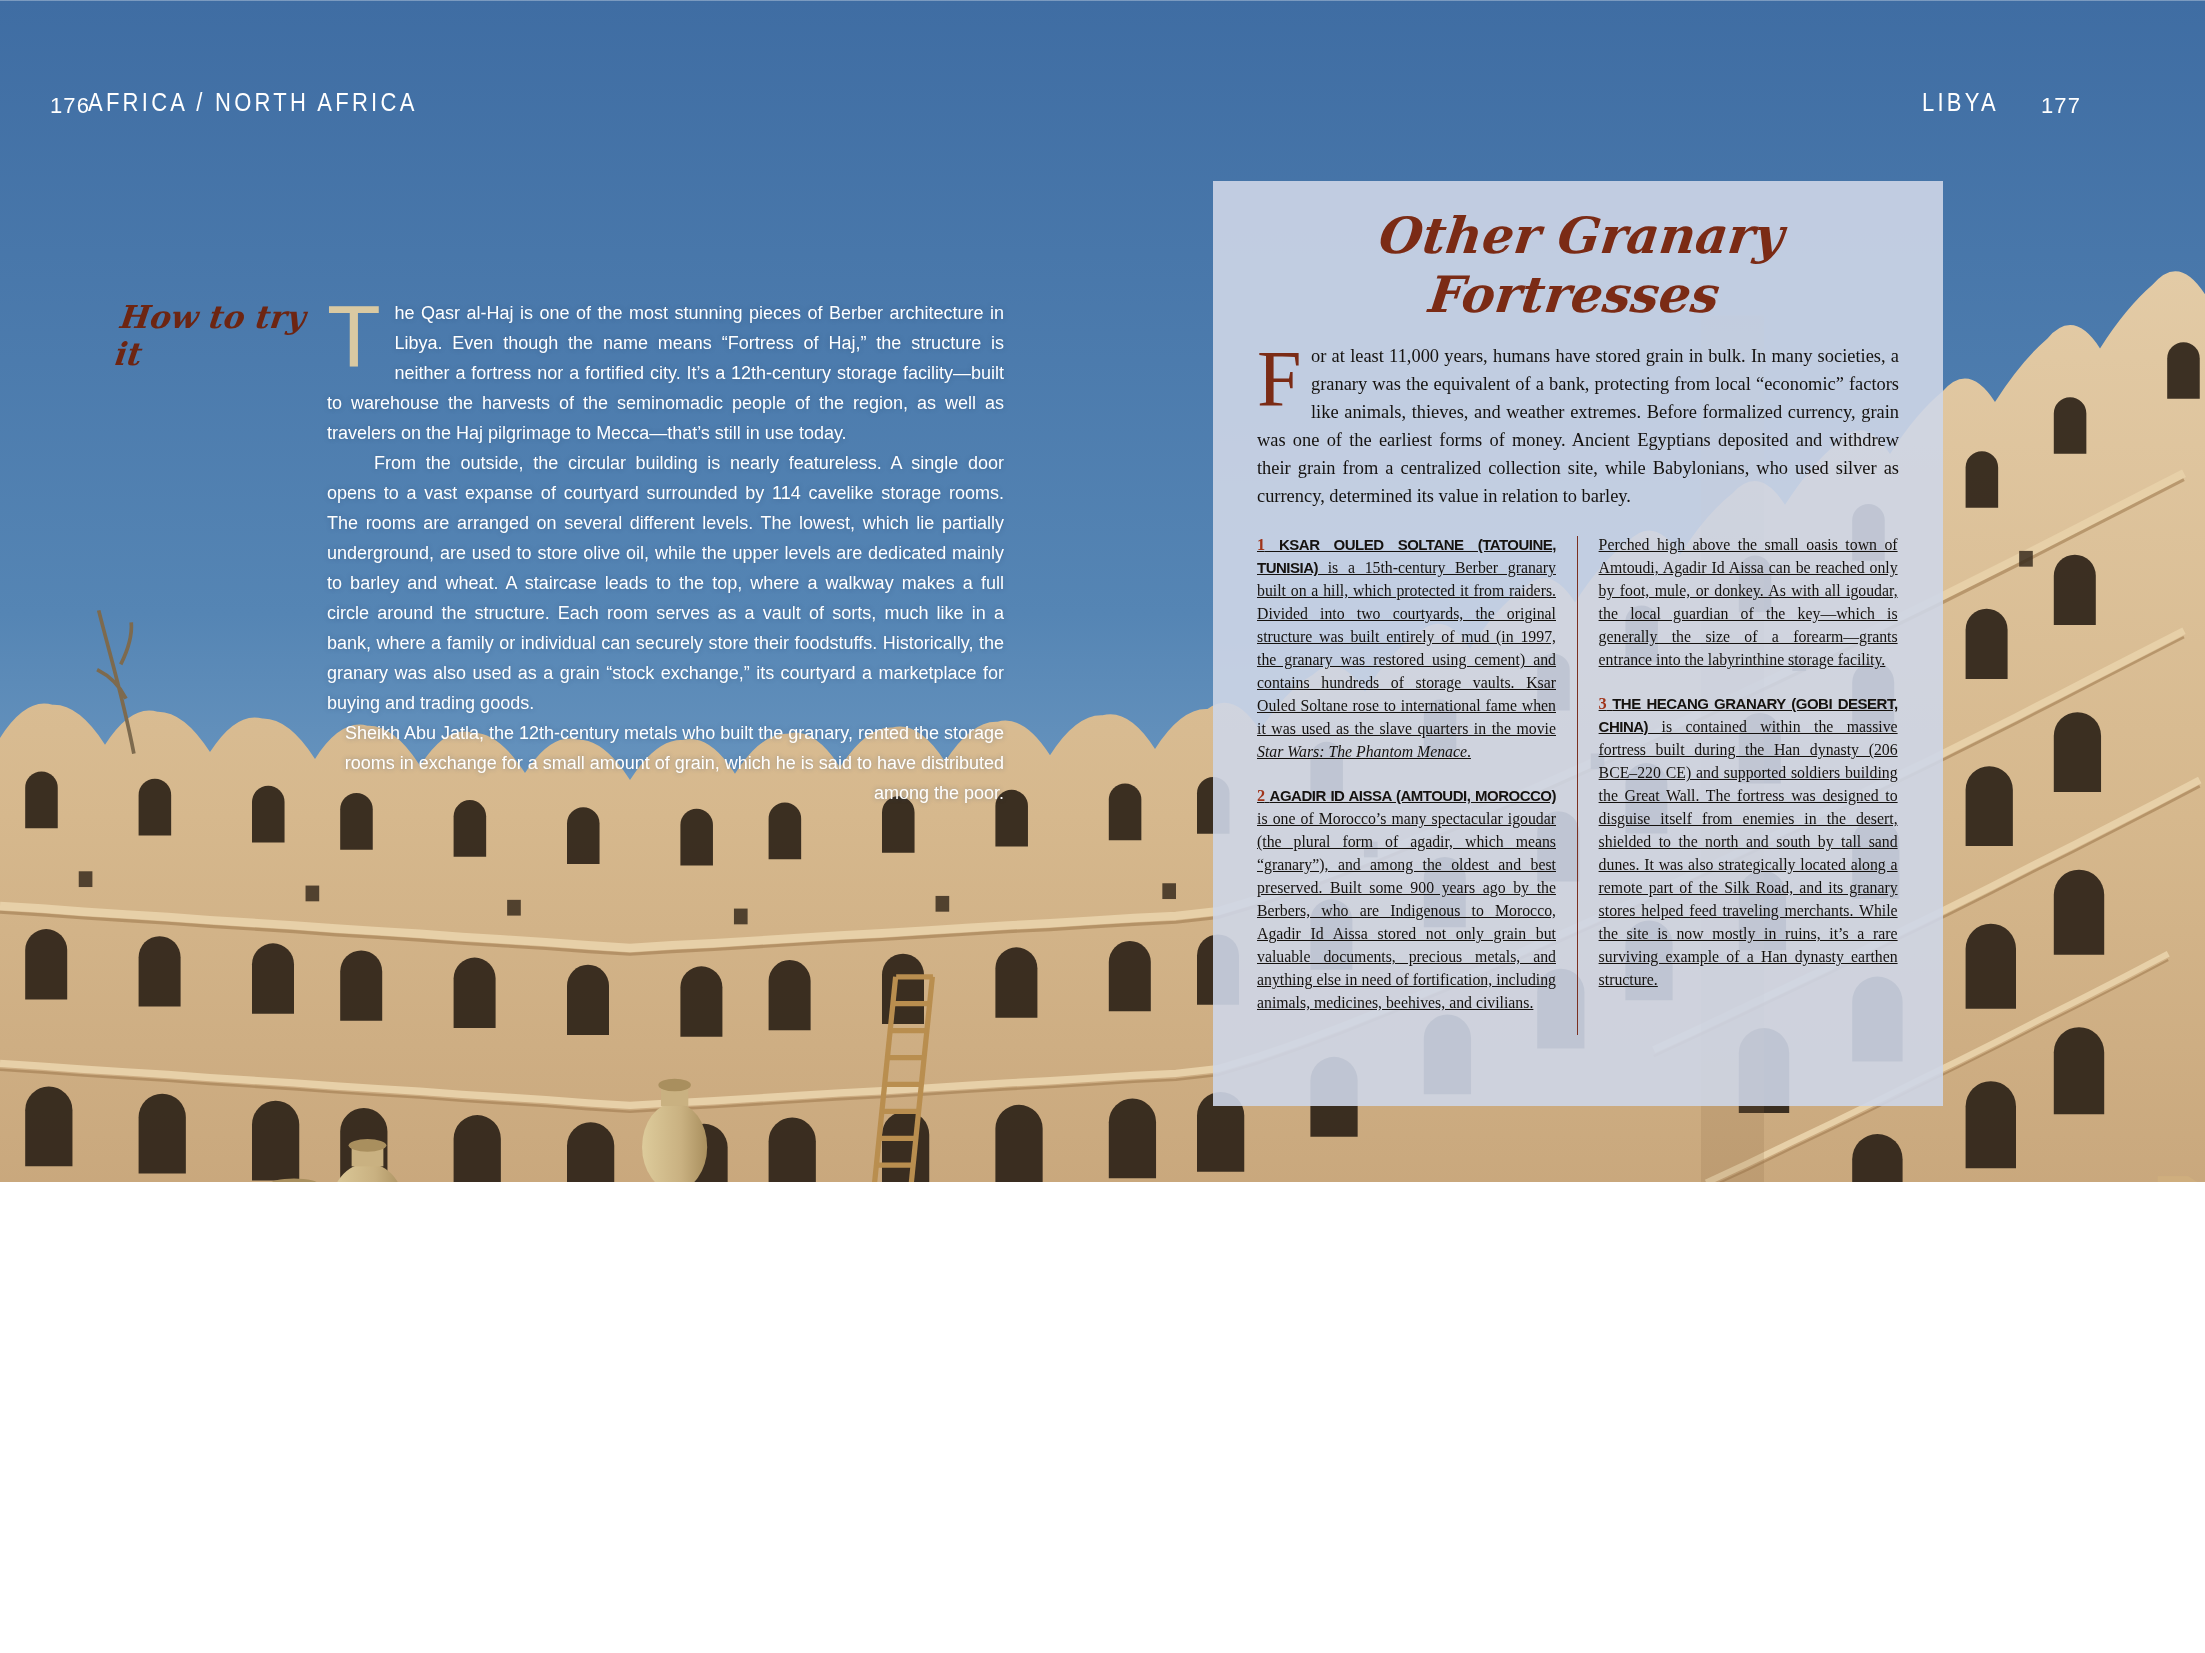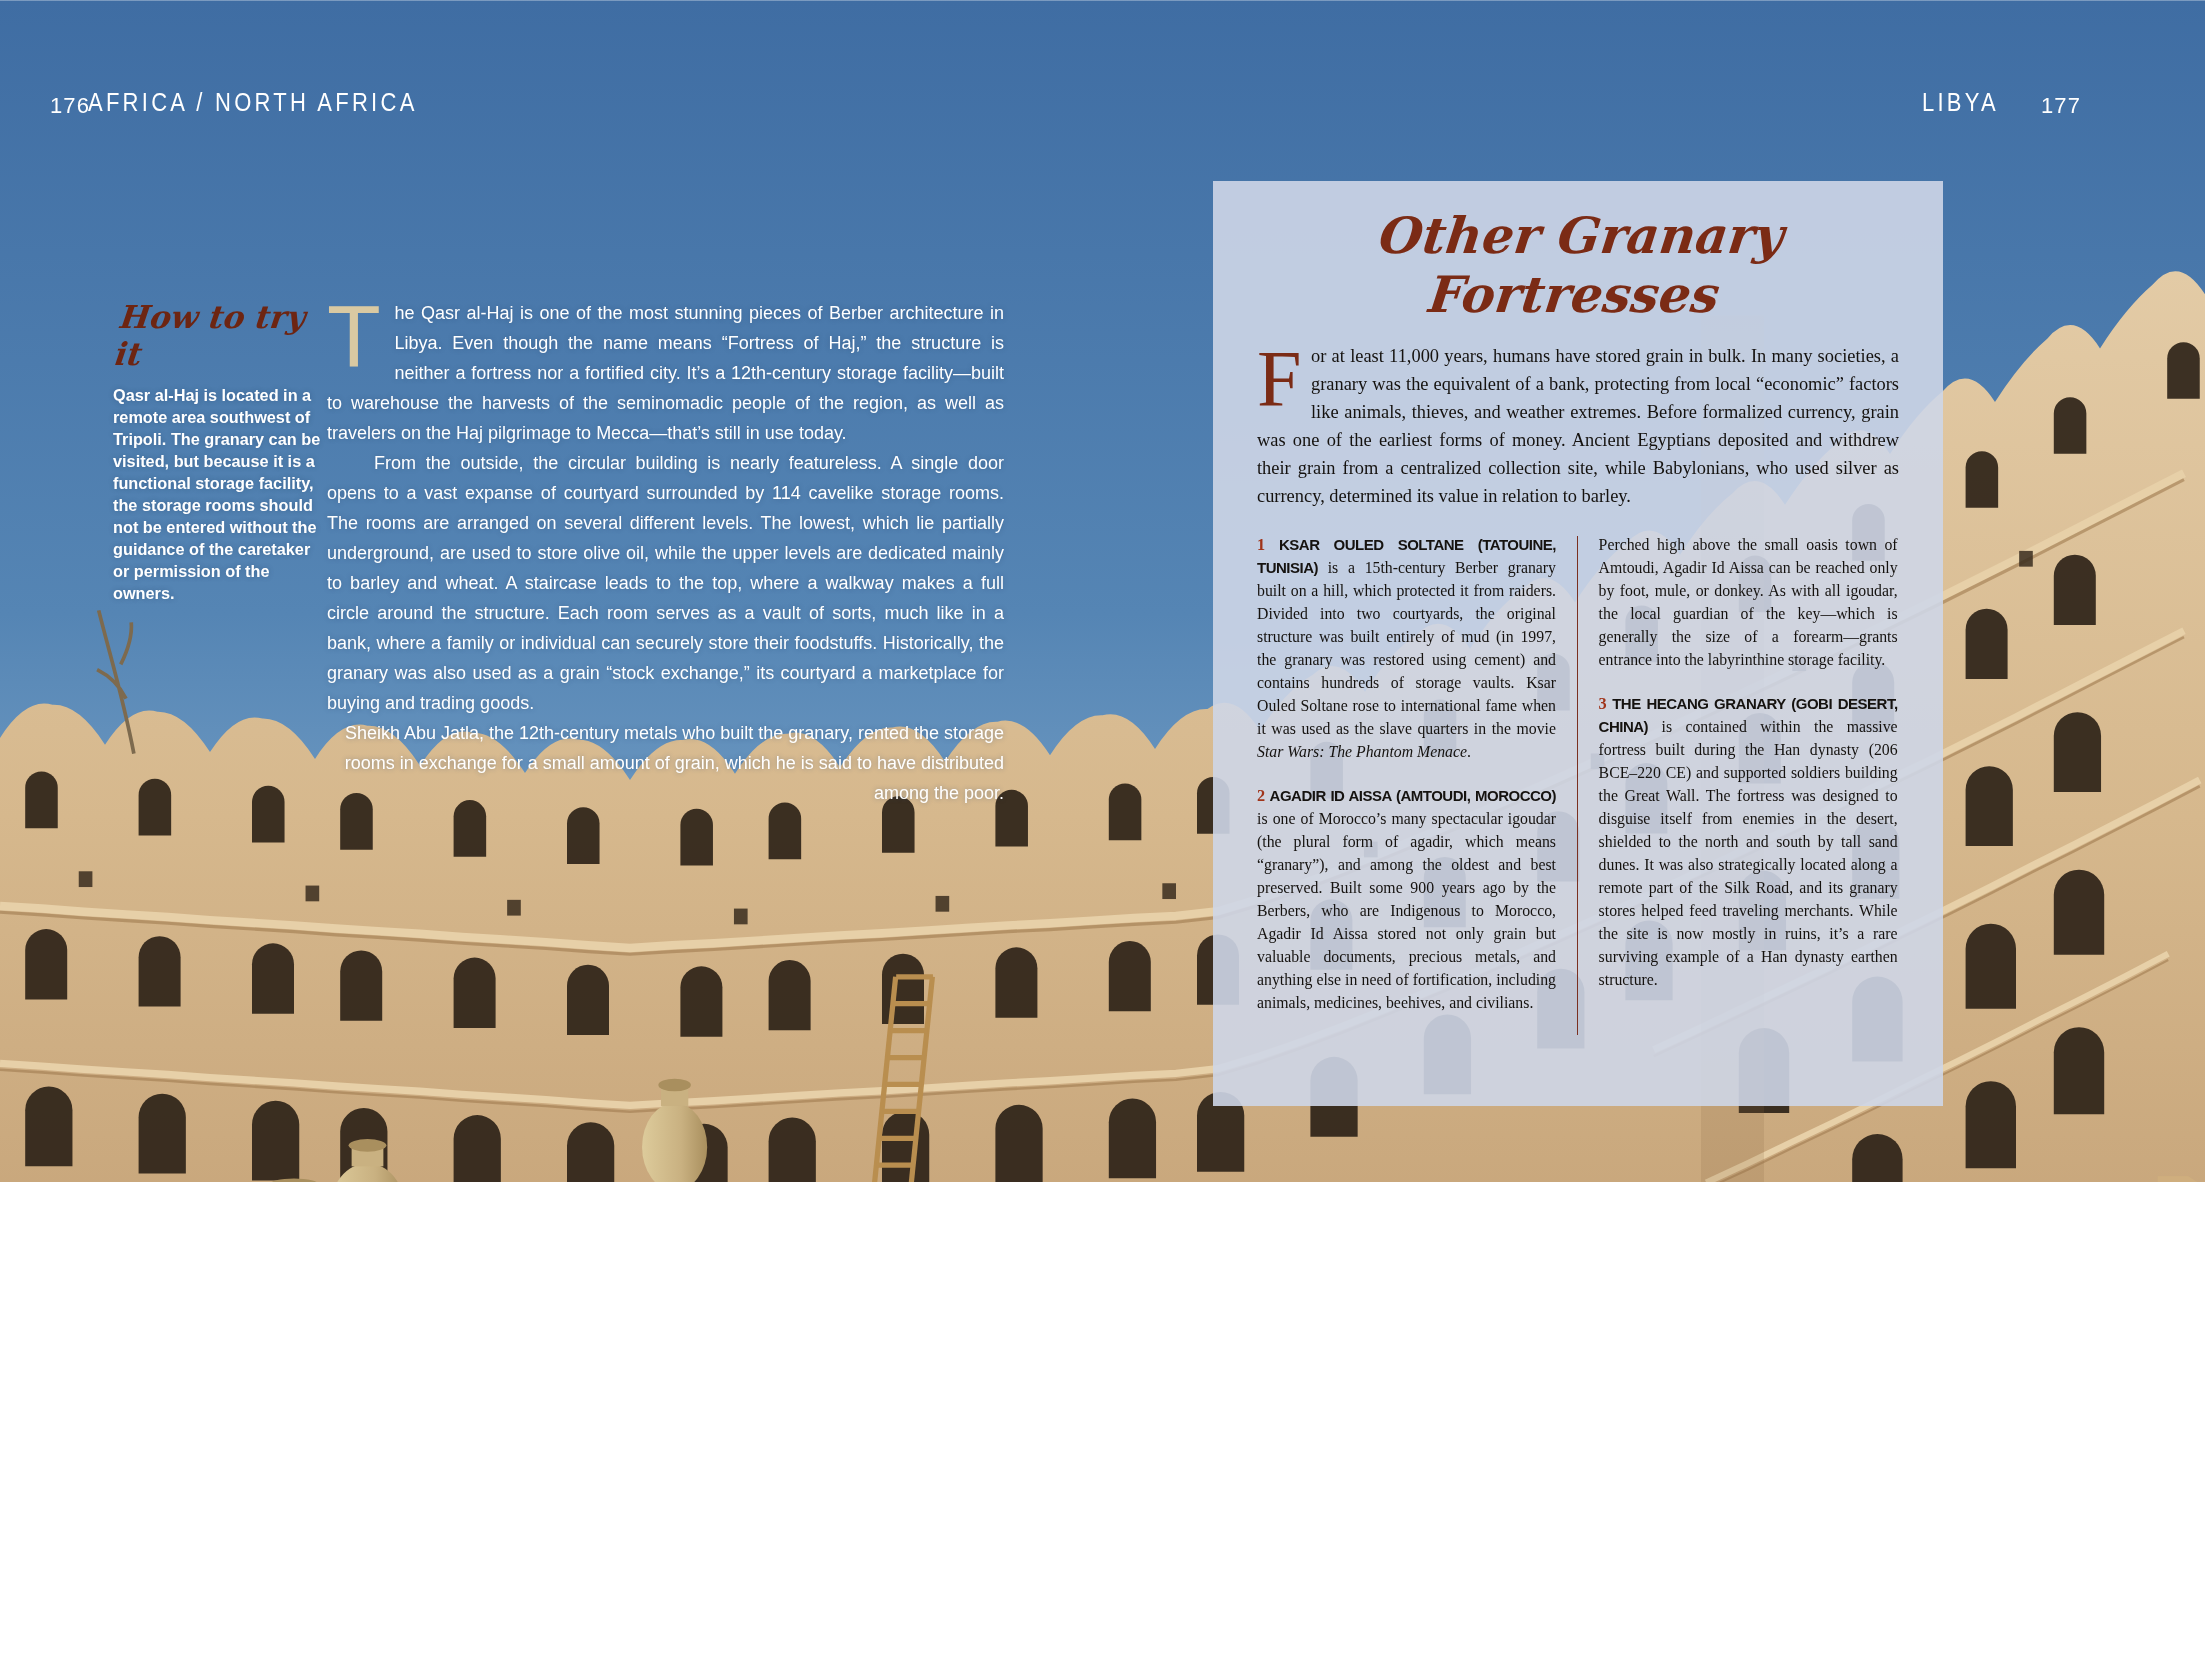--- a/index.html
+++ b/index.html
@@ -41,21 +41,21 @@
                 background:rgba(206,214,231,.9);padding:20px 44px;box-sizing:border-box;overflow:hidden;}
   .box-title{text-align:center;font-family:"DejaVu Serif",serif;font-style:italic;font-weight:bold;
              font-size:50px;color:#7b2b15;transform:skewX(-7deg);margin-top:5.3px;}
   .box-intro{margin-top:18px;font-family:"Liberation Serif",serif;font-size:18.4px;line-height:28px;
              color:#15120f;text-align:justify;}
   .dropcap-f{float:left;font-family:"Liberation Serif",serif;font-size:80px;line-height:62px;
              color:#7b2b15;margin:5.3px 9.5px 0 0;}
   .box-cols{display:flex;margin-top:23px;}
   .col{width:299px;font-family:"Liberation Serif",serif;font-size:15.8px;line-height:23px;
        color:#15120f;text-align:justify;}
-  .col p{margin:0 0 21px 0;}
+  .col p{margin:0 0 21px 0;text-decoration:underline;}
   .col-divider{width:1.6px;background:#7a3020;margin:3.2px 20.5px 0 20.5px;}
   .item-num{color:#a0341a;font-weight:bold;font-size:16.3px;letter-spacing:-0.5px;}
   .item-head{font-family:"Liberation Sans",sans-serif;font-weight:bold;font-size:15px;letter-spacing:-0.5px;color:#15120f;}
   .movie{font-style:italic;}
   
   .strip{position:absolute;left:0;top:1376px;width:2205px;height:278px;z-index:4;}
   .photo{position:absolute;top:0;height:278px;overflow:hidden;}
   .photo svg{display:block;}
   .photo-1{left:0;width:488px;}
   .photo-2{left:525px;width:593px;}
@@ -258,21 +258,20 @@
   </div>
 
   <div class="hdr pagenum-left">176</div>
   <div class="hdr kicker">AFRICA / NORTH AFRICA</div>
   <div class="hdr region">LIBYA</div>
   <div class="hdr pagenum-right">177</div>
 
 
   <div class="howto">
     <div class="howto-head">How to try it</div>
-    <div class="howto-body">Qasr al-Haj is located in a remote area southwest of Tripoli. The granary can be visited, but because it is a functional storage facility, the storage rooms should not be entered without the guidance of the caretaker or permission of the owners.</div>
   </div>
 
   <div class="body-block">
     <p><span class="dropcap-t">T</span><span>he Qasr al-Haj is one of the most stunning pieces of Berber architecture in Libya. Even though the name means “Fortress of Haj,” the structure is neither a fortress nor a fortified city. It’s a 12th-century storage facility—built to warehouse the harvests of the seminomadic people of the region, as well as travelers on the Haj pilgrimage to Mecca—that’s still in use today.</span></p>
     <p class="indent">From the outside, the circular building is nearly featureless. A single door opens to a vast expanse of courtyard surrounded by 114 cavelike storage rooms. The rooms are arranged on several different levels. The lowest, which lie partially underground, are used to store olive oil, while the upper levels are dedicated mainly to barley and wheat. A staircase leads to the top, where a walkway makes a full circle around the structure. Each room serves as a vault of sorts, much like in a bank, where a family or individual can securely store their foodstuffs. Historically, the granary was also used as a grain “stock exchange,” its courtyard a marketplace for buying and trading goods.</p>
     <p class="shaped">Sheikh Abu Jatla, the 12th-century metals who built the granary, rented the storage rooms in exchange for a small amount of grain, which he is said to have distributed among the poor.</p>
   </div>
 
   <div class="fortress-box">
     <div class="box-title">Other Granary Fortresses</div>

